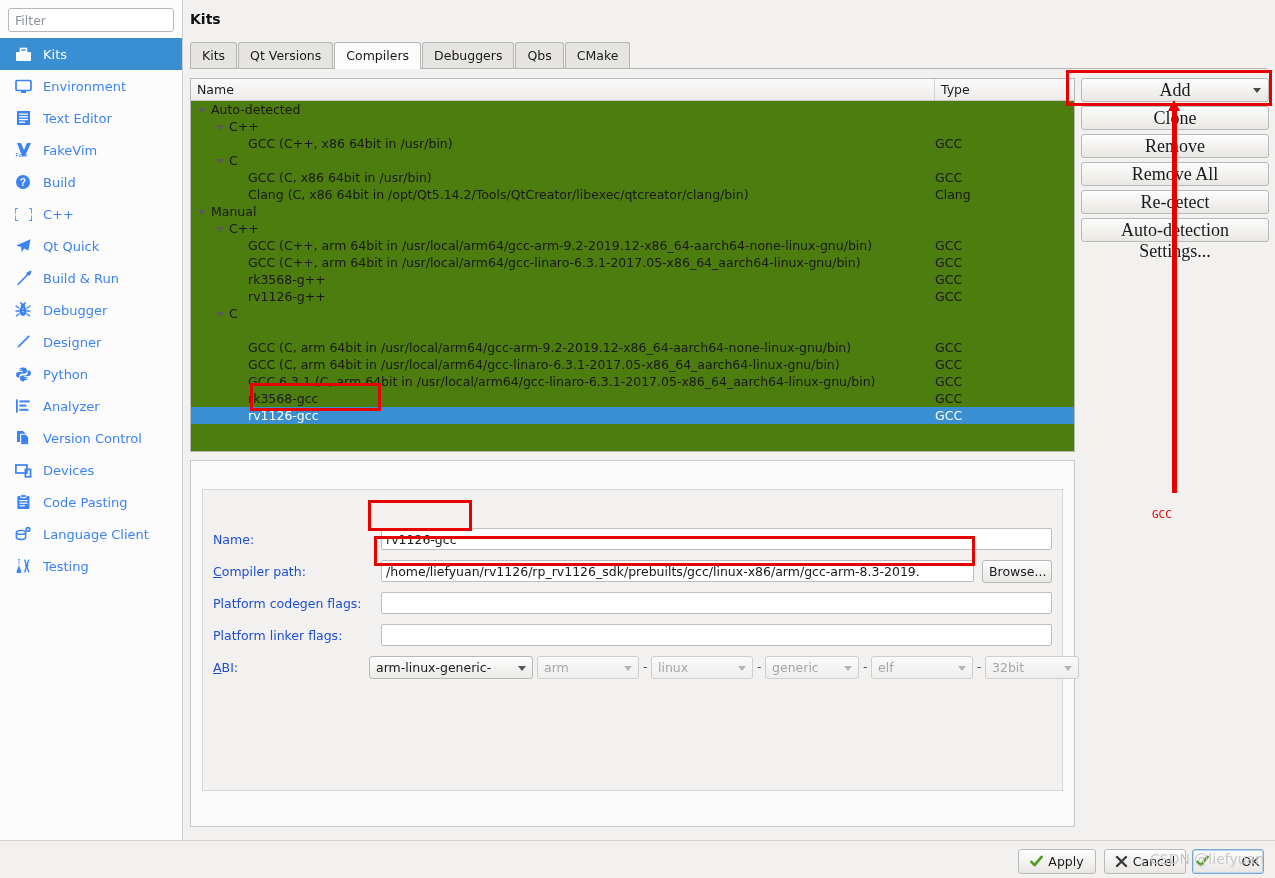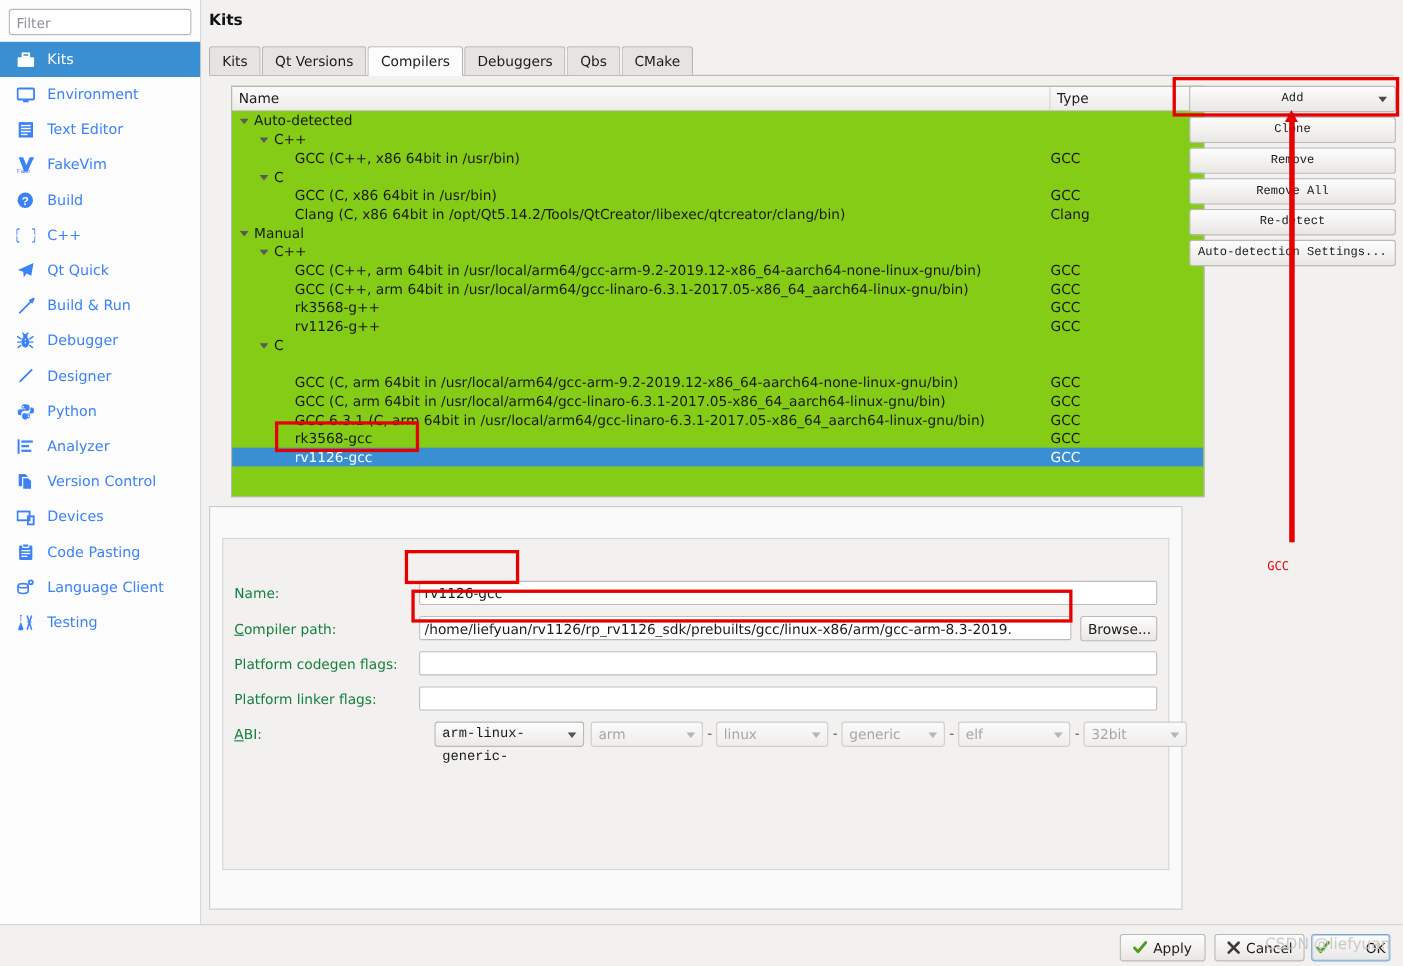--- a/index.html
+++ b/index.html
@@ -30,49 +30,49 @@
   #page-title{position:absolute;left:7px;top:11px;font-size:14px;font-weight:bold;color:#111;}
   
   #tabbar{position:absolute;left:7px;top:42px;right:8px;height:26px;border-bottom:1px solid #b5b5b5;}
   .tab{
     position:relative;float:left;height:25px;line-height:25px;padding:0 11px;
     border:1px solid #b5b5b5;border-bottom:none;background:#e6e4e1;
     border-radius:3px 3px 0 0;margin-right:1px;font-size:12.5px;color:#1a1a1a;cursor:default;
   }
   .tab.active{background:#fcfcfc;height:26px;line-height:26px;z-index:2;}
   
-  #tree-box{position:absolute;left:7px;top:78px;width:883px;height:372px;background:#84cc16;border:1px solid #b8b8b8;overflow:hidden;margin-left:20px;}
+  #tree-box{position:absolute;left:7px;top:78px;width:883px;height:372px;background:#4d7c0f;border:1px solid #b8b8b8;overflow:hidden;}
   #tree-header{height:21px;background:linear-gradient(#fbfbfb,#eeecea);border-bottom:1px solid #c8c8c8;position:relative;}
   .th{position:absolute;top:0;height:21px;line-height:21px;font-size:12.5px;color:#1a1a1a;padding-left:6px;}
   #th-name{left:0;width:744px;border-right:1px solid #d3d3d3;box-sizing:border-box;}
   #th-type{left:744px;right:0;}
   #tree-body{position:relative;height:349px;}
   .trow{position:relative;height:17px;line-height:17px;font-size:12.5px;white-space:nowrap;cursor:default;}
   .trow.sel{background:#3a8fd2;color:#fff;}
   .trow .tname{position:absolute;left:0;top:0;height:17px;}
   .trow .ttype{position:absolute;left:744px;top:0;height:17px;}
   .arw{display:inline-block;width:9px;height:9px;margin-right:4px;position:relative;top:1px;}
   .arw:after{content:"";position:absolute;left:0;top:2px;border-left:4.5px solid transparent;border-right:4.5px solid transparent;border-top:5px solid #5a5a5a;}
   .d0{padding-left:7px;}
   .d1{padding-left:25px;}
   .d2{padding-left:57px;}
   
   #btncol{position:absolute;left:898px;top:78px;width:188px;}
   .pbtn{
     display:block;width:100%;box-sizing:border-box;height:24px;margin-bottom:4px;
     border:1px solid #b9b9b9;border-radius:3px;
     background:linear-gradient(#fdfdfd,#e9e7e4);
-    font-family:Liberation Mono, monospace;font-size:11px;color:#1a1a1a;cursor:default;position:relative;
+    font-family:Liberation Serif, serif;font-size:18px;color:#1a1a1a;cursor:default;position:relative;
   }
   .pbtn .caret{position:absolute;right:7px;top:9px;border-left:4px solid transparent;border-right:4px solid transparent;border-top:5px solid #4a4a4a;}
   
   #form-box{position:absolute;left:7px;top:460px;width:883px;height:365px;background:#fafafa;border:1px solid #c9c9c9;}
   #form-inner{position:absolute;left:11px;top:28px;right:11px;height:300px;background:#f2f1f0;border:1px solid #d6d6d6;}
   .frow{position:absolute;left:10px;right:10px;height:26px;}
-  .flabel{position:absolute;left:0;top:4px;font-size:12.5px;color:#15803d;}
+  .flabel{position:absolute;left:0;top:4px;font-size:12.5px;color:#1d4ed8;}
   .flabel u{text-decoration:underline;}
   .finput{
     position:absolute;left:168px;right:0;height:22px;box-sizing:border-box;
     border:1px solid #bdbdbd;border-radius:2px;background:#fff;
     font-family:inherit;font-size:12.5px;color:#1a1a1a;padding:0 4px;outline:none;
   }
   .browse-btn{
     position:absolute;right:0;width:70px;height:23px;box-sizing:border-box;
     border:1px solid #b9b9b9;border-radius:3px;background:linear-gradient(#fdfdfd,#e9e7e4);
     font-family:inherit;font-size:12.5px;color:#1a1a1a;cursor:default;
@@ -425,21 +425,21 @@
       </div>
 
       <div class="frow" style="top:134px;">
         <div class="flabel">Platform linker flags:</div>
         <input class="finput" style="left: 168px; right: 0px;" type="text" value="">
       </div>
 
       <div class="frow" style="top:166px;">
         <div class="flabel"><u>A</u>BI:</div>
         <div id="abi-combos">
-            <div class="combo" style="left: 182px; width: 136px; font-family: Liberation Mono, monospace;"><span>arm-linux-generic-</span><span class="cc"></span></div>
+            <div class="combo" style="left: 156px; width: 164px;"><span>arm-linux-generic-</span><span class="cc"></span></div>
             <div class="combo dis" style="left: 324px; width: 102px;"><span>arm</span><span class="cc"></span></div>
             <span class="dash" style="left: 430px;">-</span>
             <div class="combo dis" style="left: 438px; width: 102px;"><span>linux</span><span class="cc"></span></div>
             <span class="dash" style="left: 544px;">-</span>
             <div class="combo dis" style="left: 552px; width: 94px;"><span>generic</span><span class="cc"></span></div>
             <span class="dash" style="left: 650px;">-</span>
             <div class="combo dis" style="left: 658px; width: 102px;"><span>elf</span><span class="cc"></span></div>
             <span class="dash" style="left: 764px;">-</span>
             <div class="combo dis" style="left: 772px; width: 94px;"><span>32bit</span><span class="cc"></span></div>
           </div>

